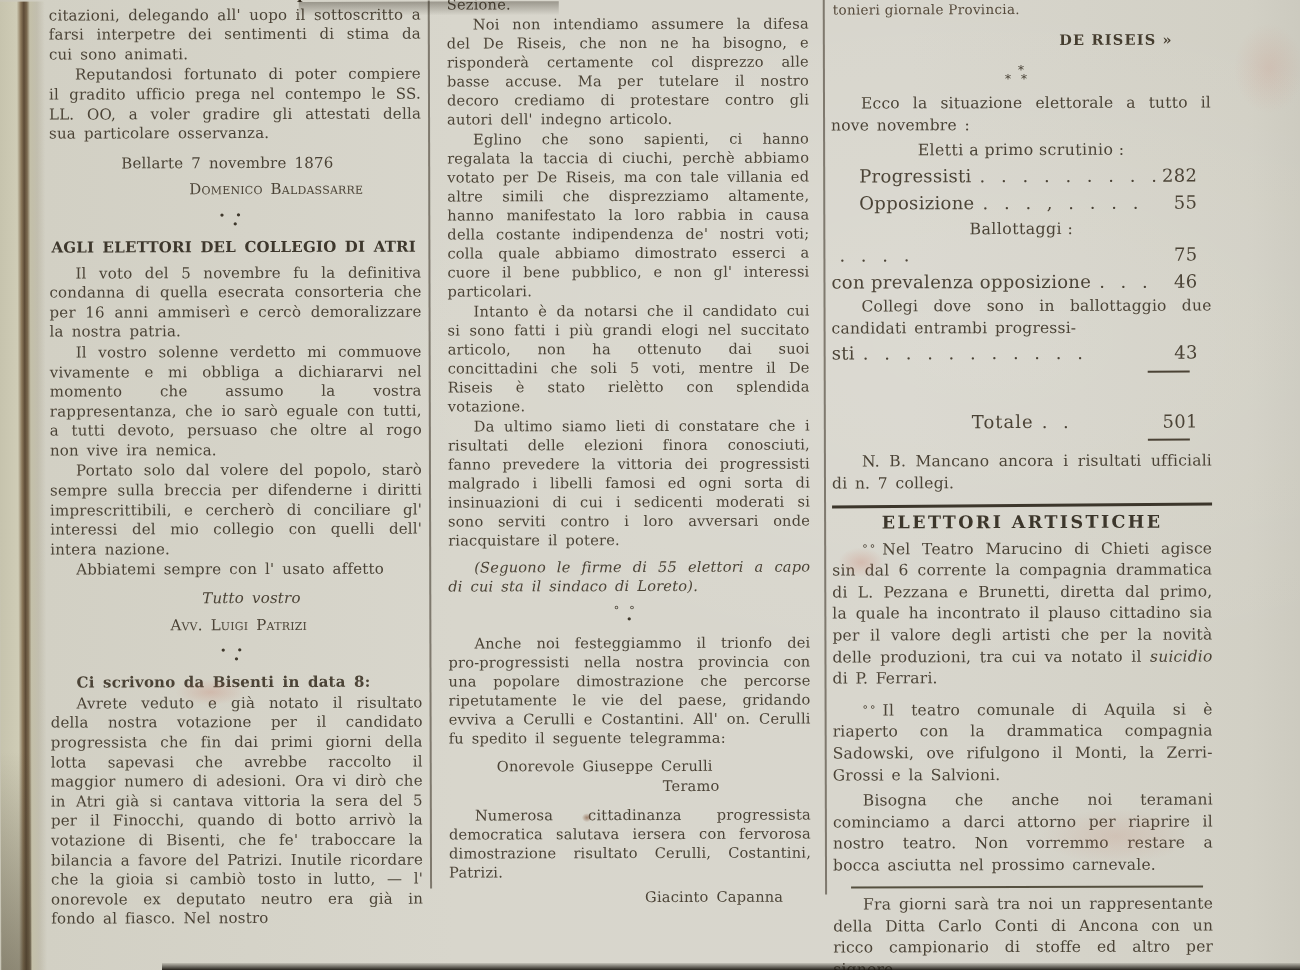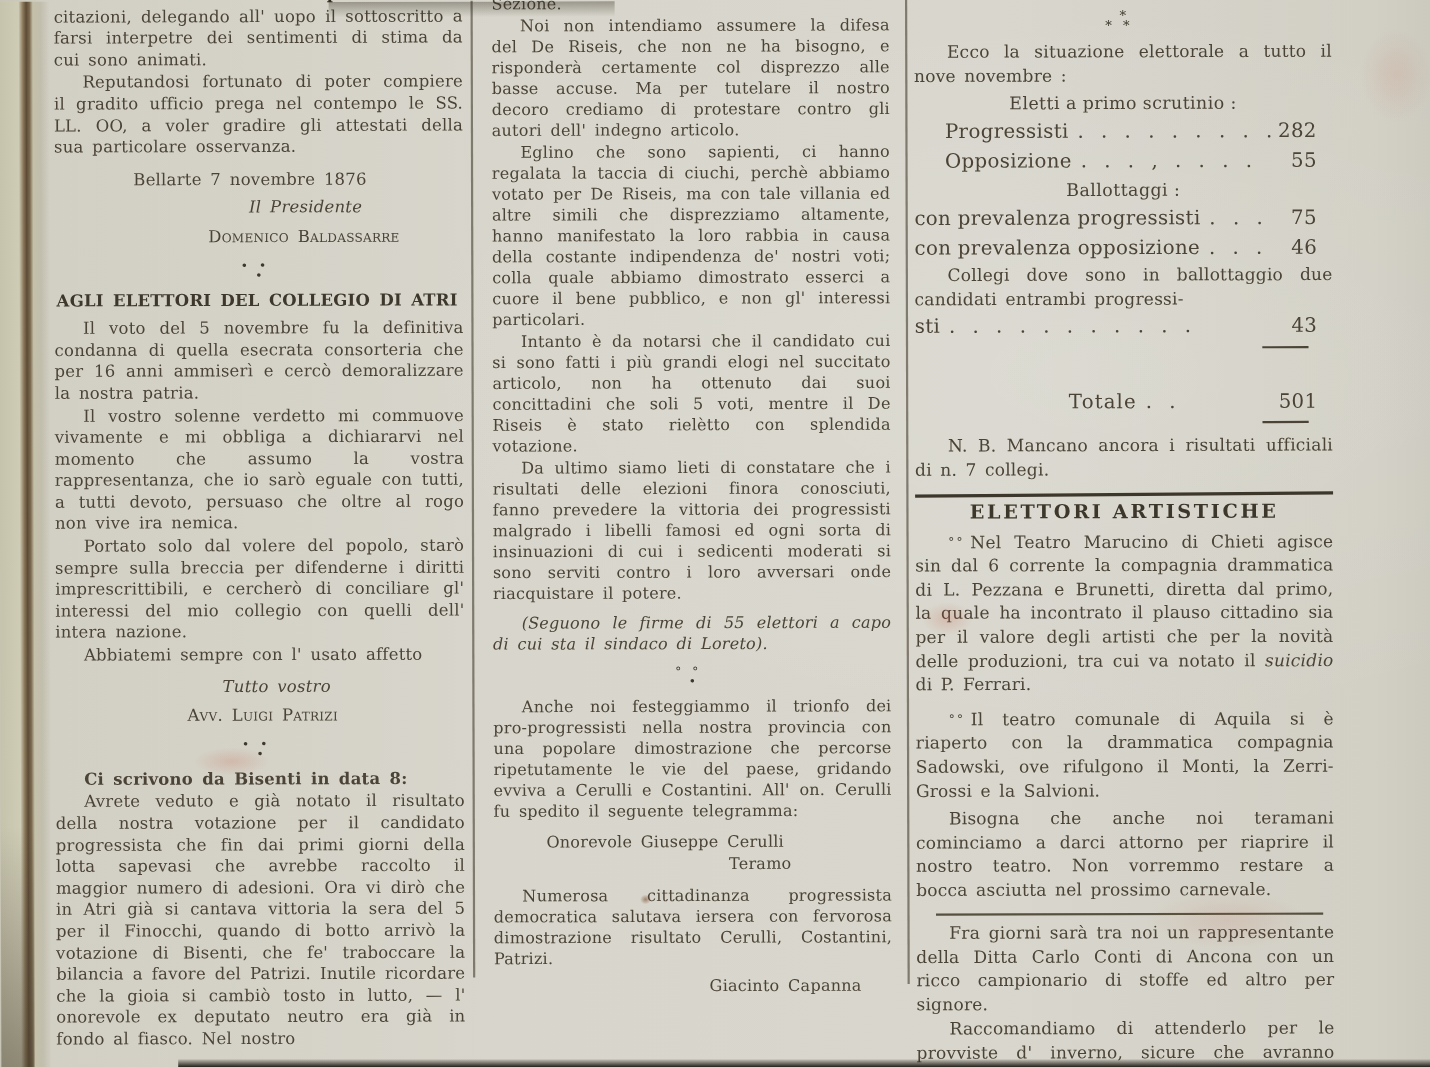--- a/index.html
+++ b/index.html
@@ -104,21 +104,20 @@
     <div class="spine-shadow"></div>
 
     <div class="vrule v1"></div>
     <div class="vrule v2"></div>
 
     <div class="col col-left">
       <p class="cut-line">ore alle SS. LL. OO. le sue più sincere feli-</p>
       <p class="noindent">citazioni, delegando all' uopo il sottoscritto a farsi interpetre dei sentimenti di stima da cui sono animati.</p>
       <p>Reputandosi fortunato di poter compiere il gradito ufficio prega nel contempo le SS. LL. OO, a voler gradire gli attestati della sua particolare osservanza.</p>
       <p class="dateline">Bellarte 7 novembre 1876</p>
-      <p class="sig-role">Il Presidente</p>
       <p class="sig-name">Domenico Baldassarre</p>
       <div class="asterism">
         <div class="row">••</div>
         <div class="row single">•</div>
       </div>
       <p class="article-heading">AGLI ELETTORI DEL COLLEGIO DI ATRI</p>
       <p>Il voto del 5 novembre fu la definitiva condanna di quella esecrata consorteria che per 16 anni ammiserì e cercò demoralizzare la nostra patria.</p>
       <p>Il vostro solenne verdetto mi commuove vivamente e mi obbliga a dichiararvi nel momento che assumo la vostra rappresentanza, che io sarò eguale con tutti, a tutti devoto, persuaso che oltre al rogo non vive ira nemica.</p>
       <p>Portato solo dal volere del popolo, starò sempre sulla breccia per difenderne i diritti imprescrittibili, e cercherò di conciliare gl' interessi del mio collegio con quelli dell' intera nazione.</p>
       <p>Abbiatemi sempre con l' usato affetto</p>
@@ -144,39 +143,42 @@
         <div class="row single">•</div>
       </div>
       <p>Anche noi festeggiammo il trionfo dei pro-progressisti nella nostra provincia con una popolare dimostrazione che percorse ripetutamente le vie del paese, gridando evviva a Cerulli e Costantini. All' on. Cerulli fu spedito il seguente telegramma:</p>
       <p class="tg-to">Onorevole Giuseppe Cerulli</p>
       <p class="tg-place">Teramo</p>
       <p style="margin-top:10px">Numerosa cittadinanza progressista democratica salutava iersera con fervorosa dimostrazione risultato Cerulli, Costantini, Patrizi.</p>
       <p class="sig-right">Giacinto Capanna</p>
     </div>
 
     <div class="col col-right">
+      <div class="head-frag">
+        <span class="frag-line">tonieri giornale Provincia.</span>
+        <span class="de-riseis">DE RISEIS »</span>
+      </div>
       <div class="asterism ast-star">
         <div class="row single">*</div>
         <div class="row">**</div>
       </div>
       <p>Ecco la situazione elettorale a tutto il nove novembre :</p>
       <div class="list-head">Eletti a primo scrutinio :</div>
       <div class="stat indent">
         <span class="lbl">Progressisti</span>
         <span class="dots">. . . . . . . . .</span>
         <span class="val">282</span>
       </div>
       <div class="stat indent">
         <span class="lbl">Opposizione</span>
         <span class="dots">. . . , . . . .</span>
         <span class="val">55</span>
       </div>
       <div class="list-head">Ballottaggi :</div>
       <div class="stat">
-        <span class="lbl">con prevalenza progressisti</span>
         <span class="dots">. . . .</span>
         <span class="val">75</span>
       </div>
       <div class="stat">
         <span class="lbl">con prevalenza opposizione</span>
         <span class="dots">. . . .</span>
         <span class="val">46</span>
       </div>
       <p class="collegi">Collegi dove sono in ballottaggio due candidati entrambi progressi-</p>
       <div class="stat">

